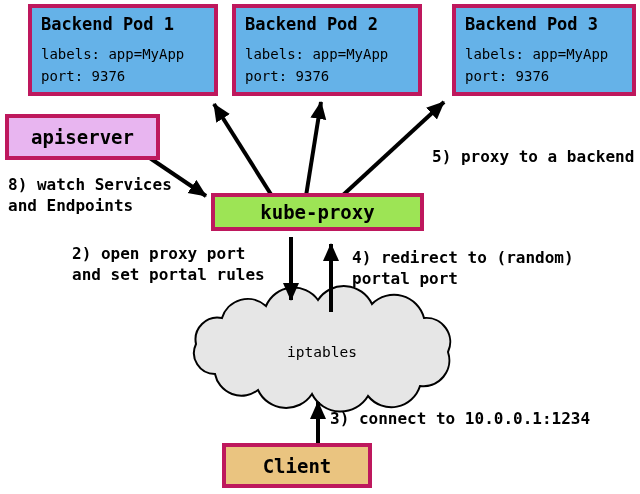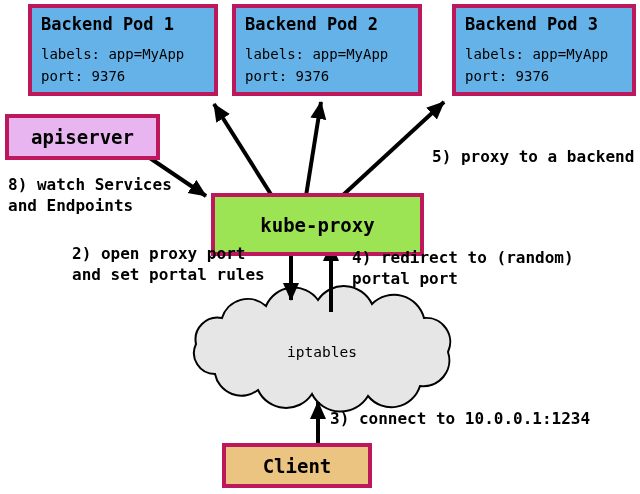--- a/index.html
+++ b/index.html
@@ -38,21 +38,21 @@
     align-items:center;
     justify-content:center;
     font-size:19px;
     font-weight:bold;
     white-space:nowrap;
   }
   #pod1 { left:28px;  top:4px; width:190px; height:92px; }
   #pod2 { left:232px; top:4px; width:190px; height:92px; }
   #pod3 { left:452px; top:4px; width:184px; height:92px; }
   #apiserver { left:5px;   top:114px; width:155px; height:46px; }
-  #kubeproxy { left:211px; top:193px; width:213px; height:63px; }
+  #kubeproxy { left:211px; top:193px; width:213px; height:38px; }
   #client    { left:222px; top:443px; width:150px; height:45px; }
   .ann {
     position:absolute;
     font-size:16px;
     font-weight:bold;
     line-height:21px;
     white-space:nowrap;
   }
   #ann1 { left:8px;   top:174px; }
   #ann2 { left:72px;  top:243px; }

